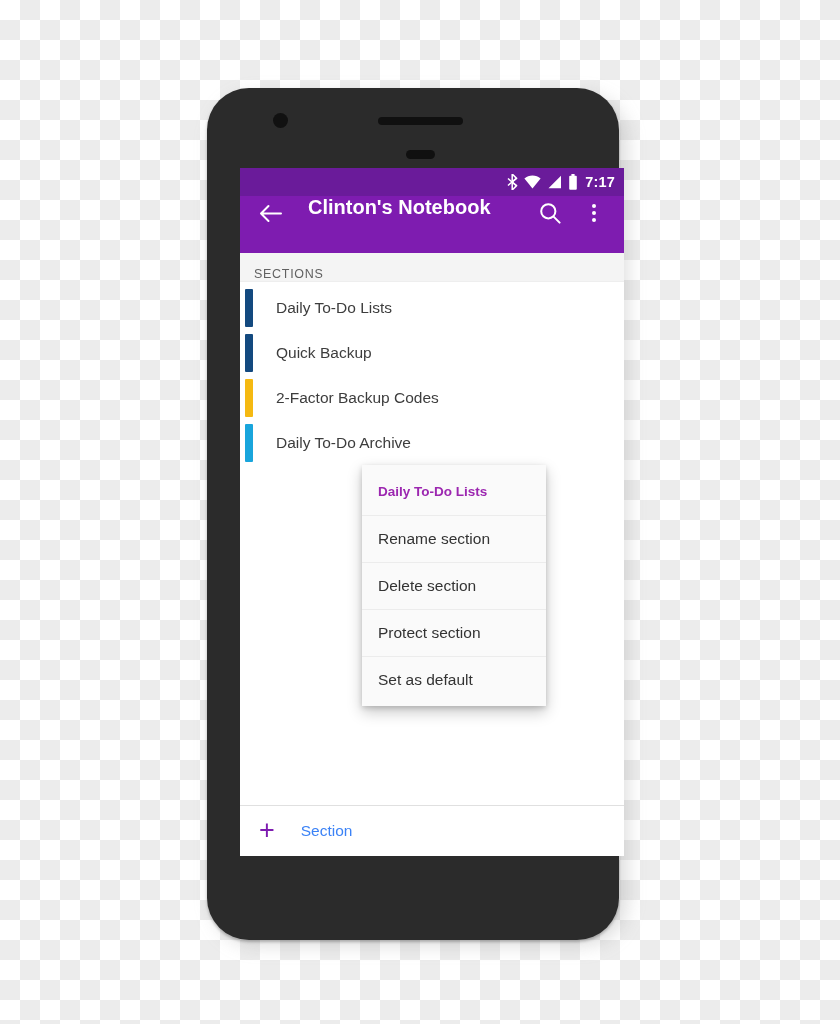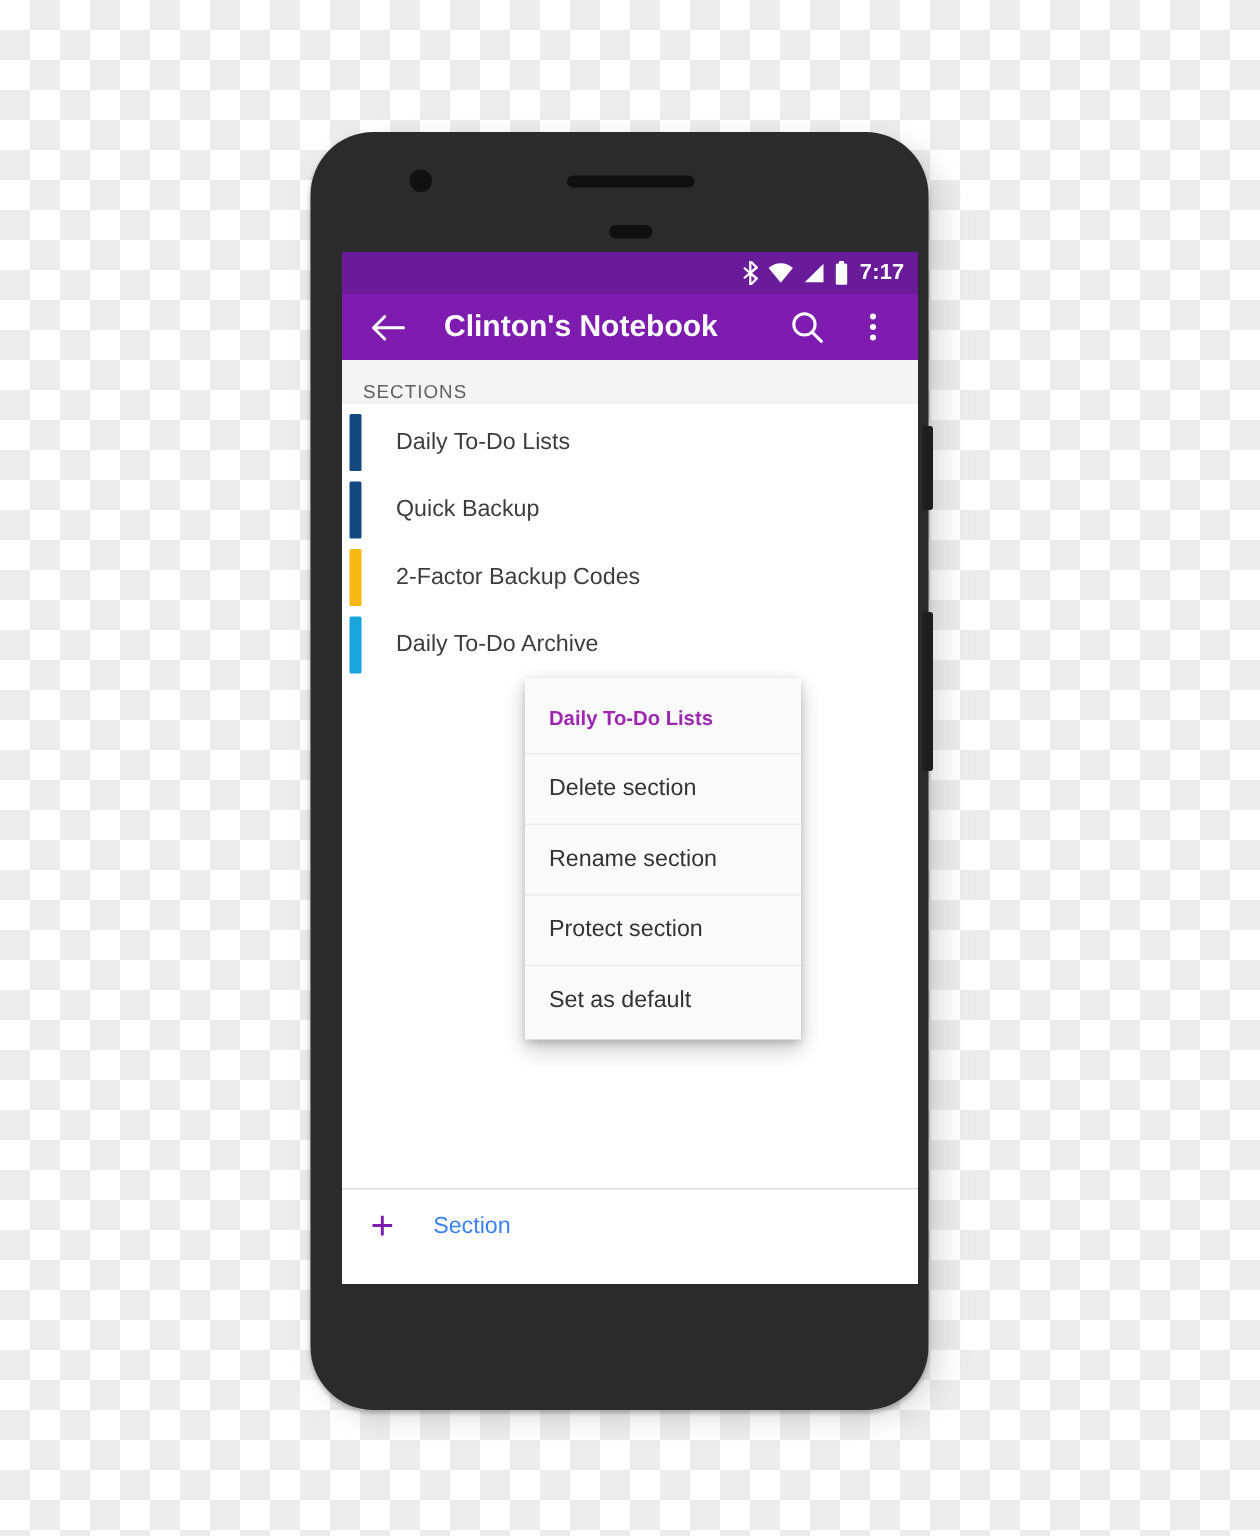--- a/index.html
+++ b/index.html
@@ -75,21 +75,21 @@
     top: 62px;
     width: 29px;
     height: 9px;
     border-radius: 5px;
     background: #101010;
   }
 
   
   #screen {
     position: absolute;
-    left: 21px;
+    left: 33px;
     top: 80px;
     width: 384px;
     height: 688px;
     background: #ffffff;
     overflow: hidden;
   }
 
   
   #status-bar {
     position: relative;
@@ -107,24 +107,23 @@
     color: #ffffff;
     font-size: 14.5px;
     font-weight: bold;
     letter-spacing: 0.2px;
     margin-left: 1px;
   }
 
   
   #toolbar {
     position: relative;
-    height: 44px;
+    height: 57px;
     background: #7e1cb0;
     display: flex;
-    align-items: center;
     box-sizing: border-box;
     padding: 0 13px;
   }
   #back-button, #search-button, #overflow-button {
     width: 34px; height: 34px;
     display: flex; align-items: center; justify-content: center;
     cursor: pointer;
     flex: none;
   }
   #app-title {
@@ -313,22 +312,22 @@
           <span class="section-label">2-Factor Backup Codes</span>
         </div>
         <div class="section-row">
           <span class="section-color-bar" style="background:#19a5dc"></span>
           <span class="section-label">Daily To-Do Archive</span>
         </div>
       </div>
 
       <div id="context-menu">
         <div id="context-menu-title">Daily To-Do Lists</div>
+        <div class="menu-item">Rename section</div>
         <div class="menu-item">Delete section</div>
-        <div class="menu-item">Rename section</div>
         <div class="menu-item">Protect section</div>
         <div class="menu-item">Set as default</div>
       </div>
 
       <div id="add-section-row">
         <span id="add-section-plus">+</span>
         <span id="add-section-label">Section</span>
       </div>
 
     </div>

